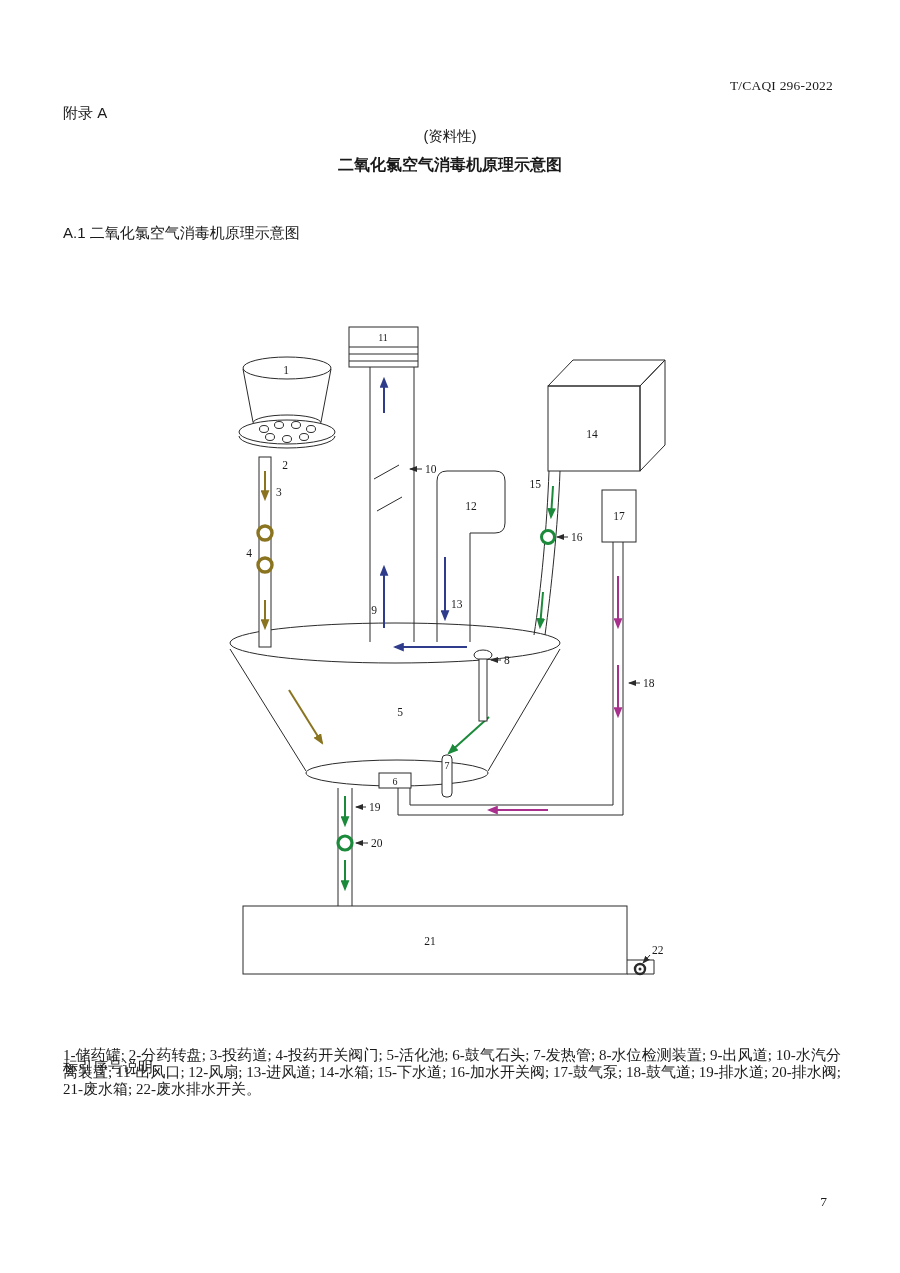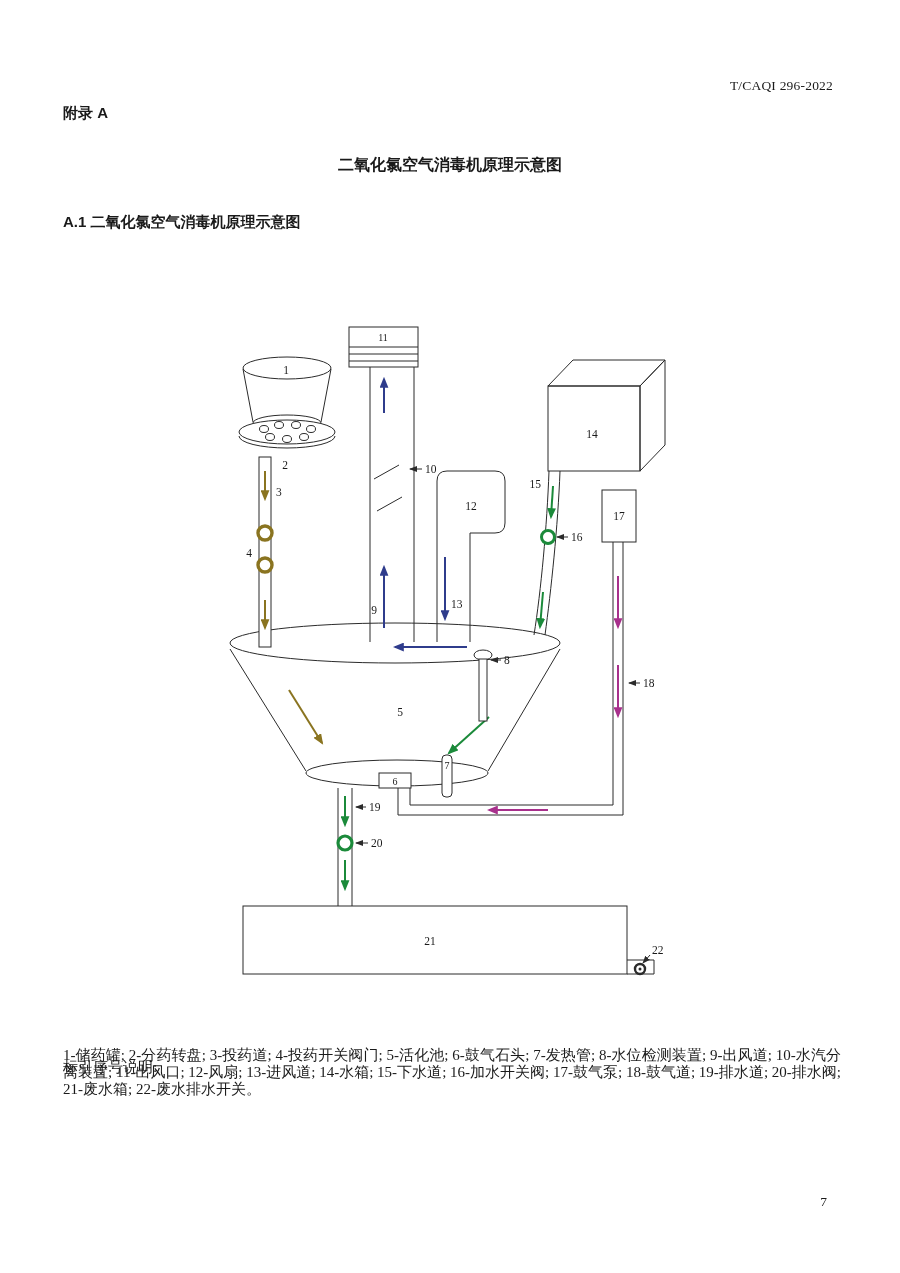--- a/index.html
+++ b/index.html
@@ -1,27 +1,27 @@
 <!DOCTYPE html>
 <html><head>
 <meta charset="utf-8">
 <style>
   html,body{margin:0;padding:0;background:#ffffff;}
   .page{
     position:relative;width:900px;height:1273px;margin:16px auto;background:#ffffff;
     color:#1a1a1a;font-family:"Liberation Serif", serif;overflow:hidden;
   }
   .doc-number{position:absolute;top:62px;right:67px;font-size:13.5px;letter-spacing:.2px;}
-  .appendix{position:absolute;top:88px;left:63px;font-size:15px;font-weight:700;
+  .appendix{position:absolute;top:88px;left:63px;font-size:15px;font-weight:400;
     font-family:"Liberation Sans", sans-serif;}
   .note{position:absolute;top:111px;left:0;width:100%;text-align:center;font-size:14.5px;
     font-family:"Liberation Sans", sans-serif;}
   .doc-title{position:absolute;top:139px;left:0;width:100%;text-align:center;font-size:16px;
     font-weight:700;font-family:"Liberation Sans", sans-serif;}
-  .section-heading{position:absolute;top:197px;left:63px;font-size:15px;font-weight:700;
+  .section-heading{position:absolute;top:208px;left:63px;font-size:15px;font-weight:400;
     font-family:"Liberation Sans", sans-serif;}
   .lead{position:absolute;top:244px;left:97px;font-size:15px;}
   .legend-heading{position:absolute;top:1042px;left:63px;font-size:15px;}
   .legend-text{position:absolute;top:1031px;left:63px;width:778px;font-size:15px;
     line-height:17px;text-align:justify;}
   .page-number{position:absolute;top:1178px;right:73px;font-size:13.5px;}
   .figure{position:absolute;top:300px;left:0;}
   
   .ln{stroke:#2b2b2b;stroke-width:1;fill:none;}
   .wfill{stroke:#2b2b2b;stroke-width:1;fill:#ffffff;}
@@ -32,20 +32,21 @@
   .ae{text-anchor:end;}
   .sm{font-size:10px;}
 </style>
 </head>
 <body>
 
 <div class="page">
 
   <div class="doc-number">T/CAQI 296-2022</div>
   <div class="appendix">附录 A</div>
+  <div class="note">(资料性)</div>
   <div class="doc-title">二氧化氯空气消毒机原理示意图</div>
   <div class="section-heading">A.1 二氧化氯空气消毒机原理示意图</div>
 
   <svg class="figure" width="900" height="680" viewBox="0 300 900 680" xmlns="http://www.w3.org/2000/svg">
     <defs>
       <marker id="ah-olive" viewBox="0 0 10 8" refX="8" refY="4" markerWidth="11" markerHeight="9" orient="auto" markerUnits="userSpaceOnUse">
         <path d="M0,0 L10,4 L0,8 Z" fill="#8a7420"></path>
       </marker>
       <marker id="ah-navy" viewBox="0 0 10 8" refX="8" refY="4" markerWidth="11" markerHeight="9" orient="auto" markerUnits="userSpaceOnUse">
         <path d="M0,0 L10,4 L0,8 Z" fill="#2f3c8c"></path>

